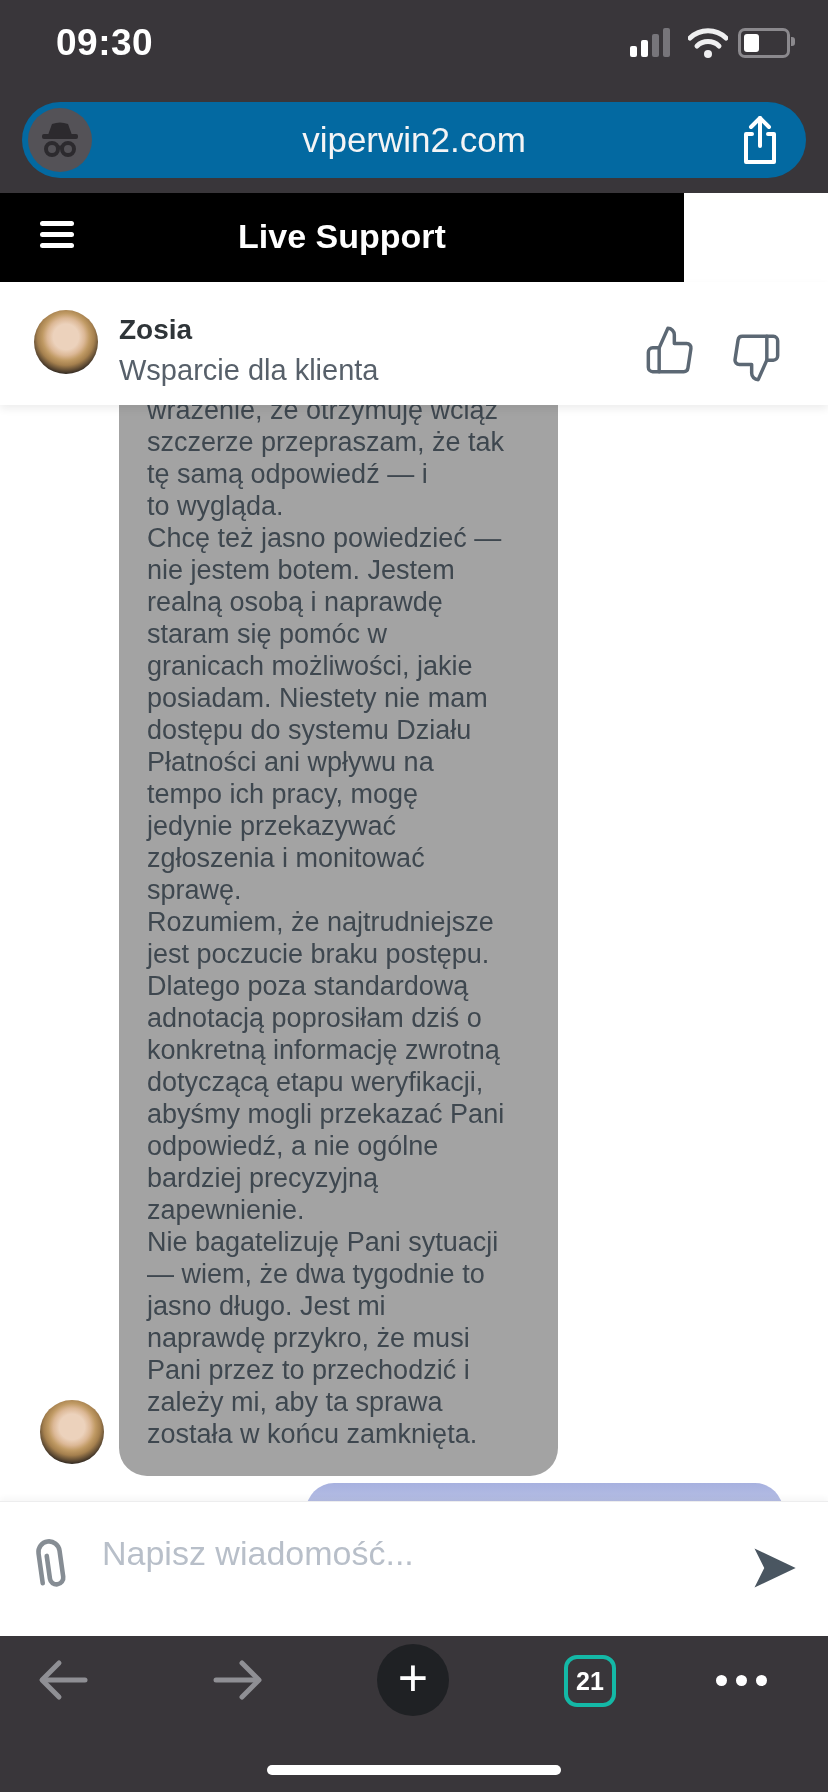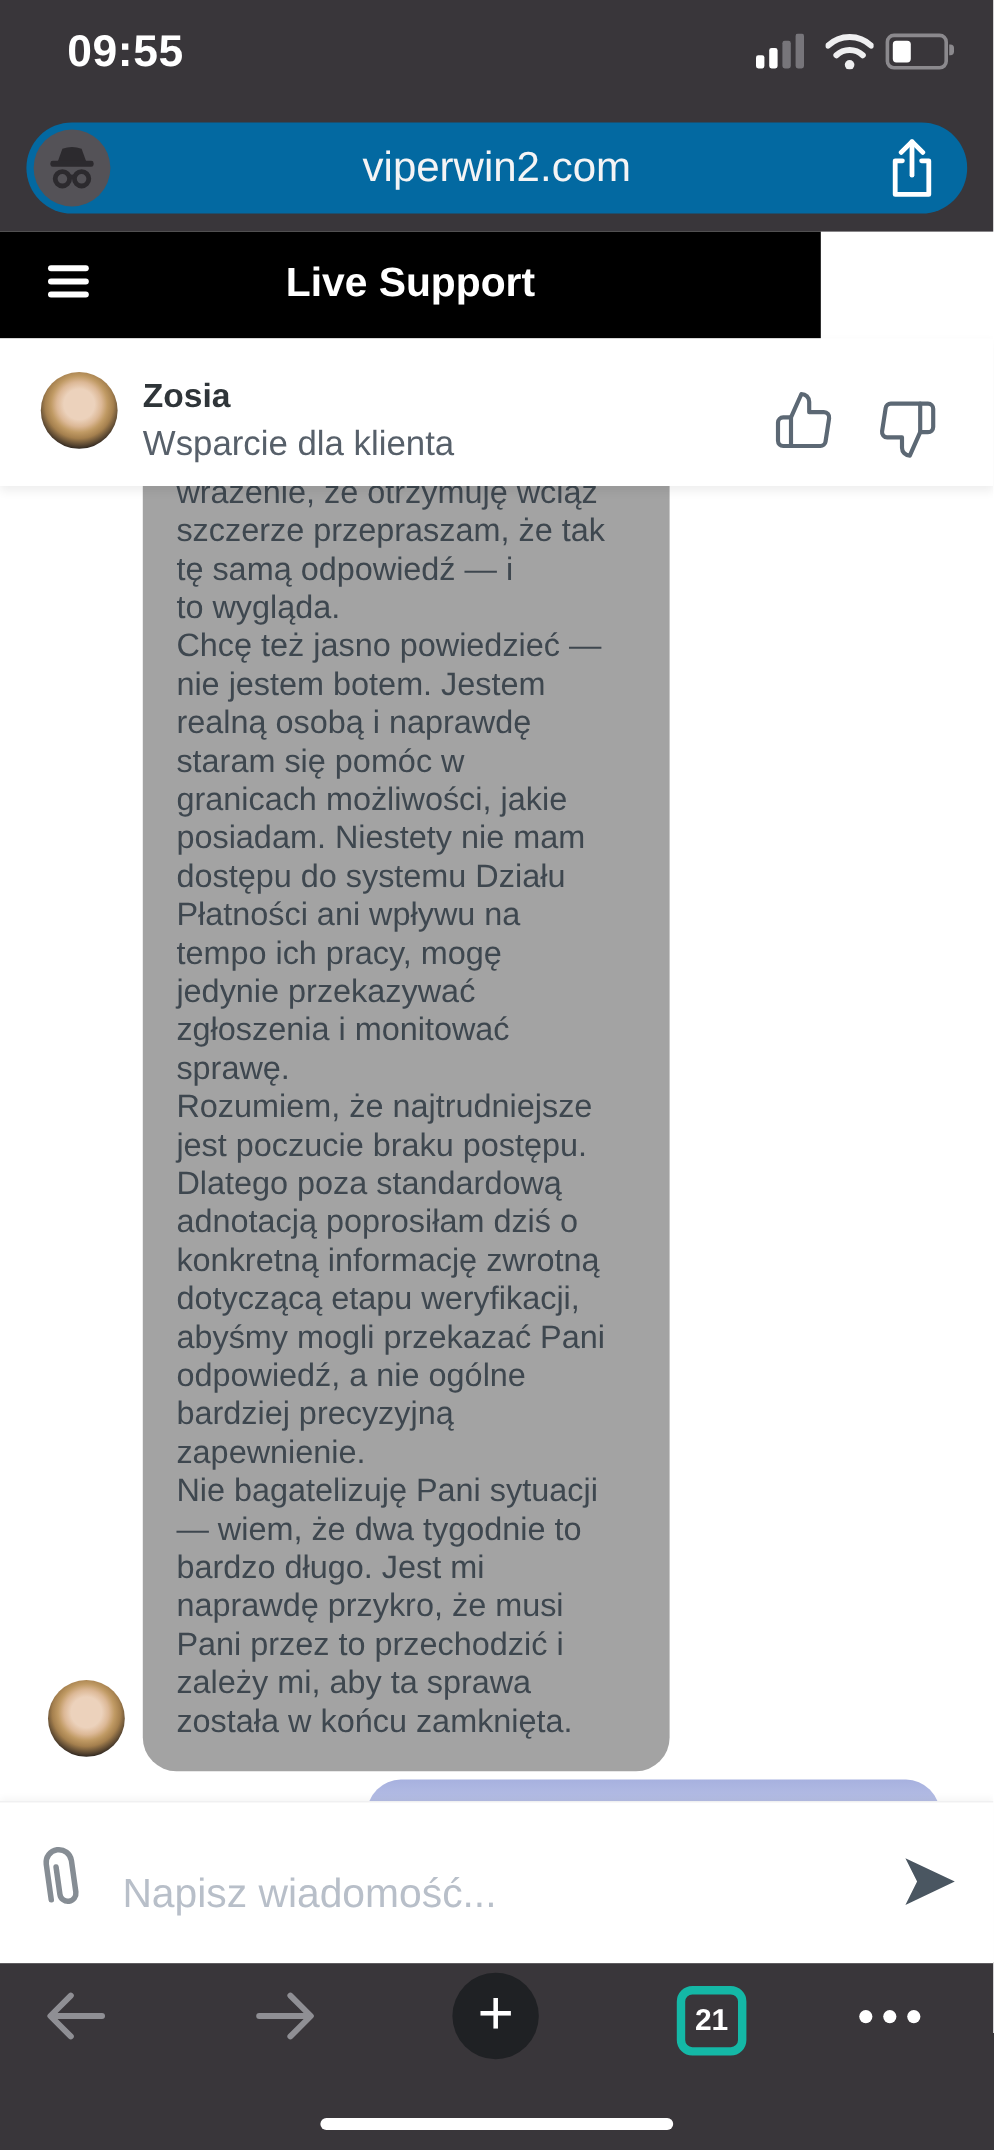--- a/index.html
+++ b/index.html
@@ -49,46 +49,46 @@
   .bubble.agent div{white-space:nowrap;}
   .avatar.small{position:absolute;left:40px;top:995px;width:64px;height:64px;}
   .bubble.user-partial{position:absolute;left:306px;top:1078px;width:477px;height:70px;
     border-radius:28px 28px 0 0;
     background:linear-gradient(180deg,#a7b1df 0%,#c6cdeb 55%,#e7eaf7 100%);}
 
   
   .composer{position:absolute;top:1501px;left:0;width:828px;height:134px;background:#fff;
     border-top:1px solid #ededee;box-shadow:0 -3px 6px rgba(0,0,0,.04);z-index:4;}
   .clip-icon{position:absolute;left:26px;top:34px;cursor:pointer;}
-  .composer input{position:absolute;left:100px;top:40px;width:560px;height:70px;border:none;outline:none;
+  .composer input{position:absolute;left:100px;top:15px;width:560px;height:70px;border:none;outline:none;
     font-family:"Liberation Sans",sans-serif;font-size:34px;color:#3e474f;background:transparent;}
   .composer input::placeholder{color:#b8bfc9;}
   .send-icon{position:absolute;right:28px;top:40px;cursor:pointer;}
 
   
   .bottom-nav{position:absolute;top:1635px;left:0;width:828px;height:157px;background:#39363a;}
   .nav-item{position:absolute;top:18px;cursor:pointer;}
   .plus-btn{position:absolute;left:377px;top:9px;width:72px;height:72px;border-radius:50%;
     background:#1f2124;display:flex;align-items:center;justify-content:center;cursor:pointer;}
   .plus-btn span{color:#fff;font-size:52px;font-weight:400;line-height:52px;margin-top:-4px;}
-  .tab-btn{position:absolute;left:564px;top:20px;width:44px;height:44px;border:7px solid #14b8a6;
+  .tab-btn{position:absolute;left:564px;top:20px;width:44px;height:44px;border:4px solid #14b8a6;
     border-radius:13px;display:flex;align-items:center;justify-content:center;cursor:pointer;}
   .tab-btn span{color:#fff;font-size:25px;font-weight:700;}
   .dots{position:absolute;left:716px;top:40px;display:flex;gap:9px;cursor:pointer;}
   .dots i{width:11px;height:11px;border-radius:50%;background:#fff;}
   .home-indicator{position:absolute;left:267px;top:130px;width:294px;height:10px;border-radius:5px;background:#fff;}
 </style>
 </head>
 <body>
 
 <div class="screen">
 
   <div class="top-chrome">
     <div class="status-bar">
-      <span class="clock">09:55</span>
+      <span class="clock">09:30</span>
       <div class="status-icons">
         <svg width="48" height="30" viewBox="0 0 48 30">
           <rect x="0" y="18" width="7" height="11" rx="2" fill="#fff"></rect>
           <rect x="11" y="12" width="7" height="17" rx="2" fill="#fff"></rect>
           <rect x="22" y="6" width="7" height="23" rx="2" fill="#77757a"></rect>
           <rect x="33" y="0" width="7" height="29" rx="2" fill="#77757a"></rect>
         </svg>
         <svg width="40" height="30" viewBox="0 0 40 30">
           <path d="M2 10 A26 26 0 0 1 38 10" stroke="#efeff0" stroke-width="5" fill="none" stroke-linecap="round"></path>
           <path d="M9 18 A16 16 0 0 1 31 18" stroke="#efeff0" stroke-width="5" fill="none" stroke-linecap="round"></path>
@@ -180,21 +180,21 @@
         <div>Dlatego poza standardową</div>
         <div>adnotacją poprosiłam dziś o</div>
         <div>konkretną informację zwrotną</div>
         <div>dotyczącą etapu weryfikacji,</div>
         <div>abyśmy mogli przekazać Pani</div>
         <div>odpowiedź, a nie ogólne</div>
         <div>bardziej precyzyjną</div>
         <div>zapewnienie.</div>
         <div>Nie bagatelizuję Pani sytuacji</div>
         <div>— wiem, że dwa tygodnie to</div>
-        <div>bardzo długo. Jest mi</div>
+        <div>jasno długo. Jest mi</div>
         <div>naprawdę przykro, że musi</div>
         <div>Pani przez to przechodzić i</div>
         <div>zależy mi, aby ta sprawa</div>
         <div>została w końcu zamknięta.</div>
       </div>
     <div class="avatar small"></div>
     <div class="bubble user-partial"></div>
   </div>
 
   <div class="composer">

